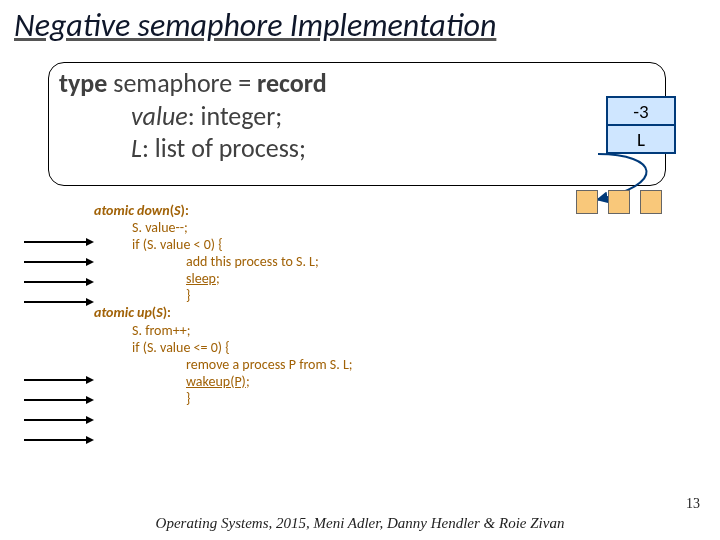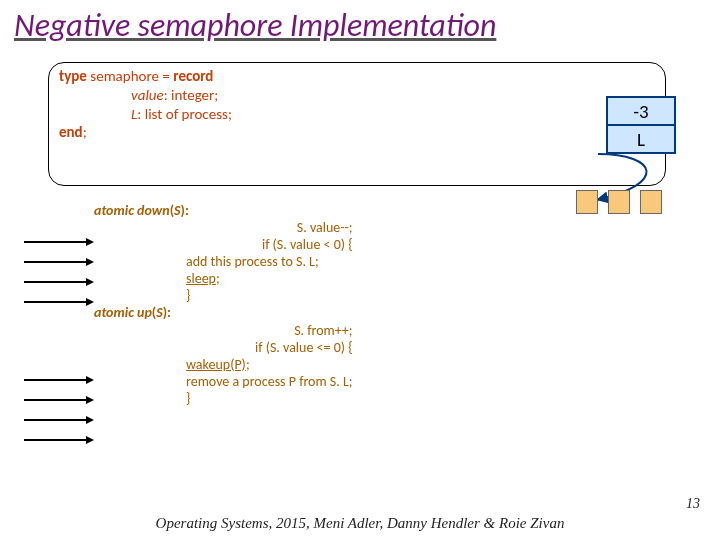--- a/index.html
+++ b/index.html
@@ -7,40 +7,40 @@
     width: 720px;
     height: 540px;
     background: #fff;
     font-family: Calibri, Arial, sans-serif;
     position: relative;
     overflow: hidden;
   }
   .title {
     font-size: 32px;
     font-style: italic;
-    color: #701a75;
+    color: #0f172a;
     text-decoration: underline;
     text-decoration-color: #555;
     padding: 6px 10px 2px 14px;
   }
   .typebox {
     position: absolute;
     left: 48px;
     top: 62px;
     width: 618px;
     height: 124px;
     border: 1.5px solid #000;
     border-radius: 16px;
     padding: 4px 10px 4px 10px;
     box-sizing: border-box;
   }
   .line {
-    font-size: 15px;
+    font-size: 26px;
     line-height: 1.25;
-    color: #c2410c;
+    color: #404040;
   }
   .indent1 { padding-left: 72px; }
   .diagram {
     position: absolute;
     right: 44px;
     top: 96px;
   }
   .diagram-table {
     border-collapse: collapse;
   }
@@ -89,59 +89,57 @@
     left: 94px;
     top: 202px;
     font-size: 14px;
     line-height: 1.22;
     color: #a16207;
   }
   .bi { font-weight: 700; font-style: italic; }
   .b { font-weight:700; }
   .i { font-style: italic; margin-top: 22px; }
   .u { text-decoration: underline; }
-  .ci1 { padding-left: 38px; text-align: right; }
+  .ci1 { padding-left: 38px; }
   .ci2 { padding-left: 92px; }
   .footer {
     position: absolute;
     left: 0; right: 0;
     bottom: 8px;
     text-align: center;
     font-family: Garamond, serif;
     font-style: italic;
     font-size: 15px;
     color: #222;
     margin-top: 31px;
   }
   .pagenum {
     position: absolute;
     right: 20px;
     bottom: 28px;
-    font-style: italic;
     font-size: 14px;
     color: #222;
     font-family: Garamond, serif;
   }
 </style>
 </head>
 <body>
 
 <div class="title">Negative semaphore Implementation</div>
 
 <div class="typebox">
   <div class="line">
     <span class="b">type</span><span> semaphore = </span><span class="b">record</span>
   </div>
   <div class="line indent1">
     <span class="i">value</span><span>: integer;</span>
   </div>
   <div class="line indent1">
     <span class="i">L</span><span>: list of process;</span>
   </div>
-  <div class="line"><span class="b">end</span>;</div>
 </div>
 
 <div class="diagram">
   <table class="diagram-table">
     <tbody>
         <tr>
           <td>-3</td>
         </tr>
     <tr>
           <td>L</td>
@@ -226,19 +224,19 @@
   <div class="ci1">S. value--;</div>
   <div class="ci1">if (S. value &lt; 0) {</div>
   <div class="ci2">add this process to S. L;</div>
   <div class="ci2"><span class="u">sleep</span><span>;</span></div>
   <div class="ci2">}</div>
   <div>
     <span class="bi">atomic up</span><span class="b">(</span><span class="bi">S</span><span class="b">):</span>
   </div>
   <div class="ci1">S. from++;</div>
   <div class="ci1">if (S. value &lt;= 0) {</div>
+  <div class="ci2">remove a process P from S. L;</div>
   <div class="ci2"><span class="u">wakeup(P)</span><span>;</span></div>
-  <div class="ci2">remove a process P from S. L;</div>
   <div class="ci2">}</div>
 </div>
 
 <div class="footer">Operating Systems, 2015, Meni Adler, Danny Hendler &amp; Roie Zivan</div>
 <div class="pagenum">13</div>
 
 </body></html>

